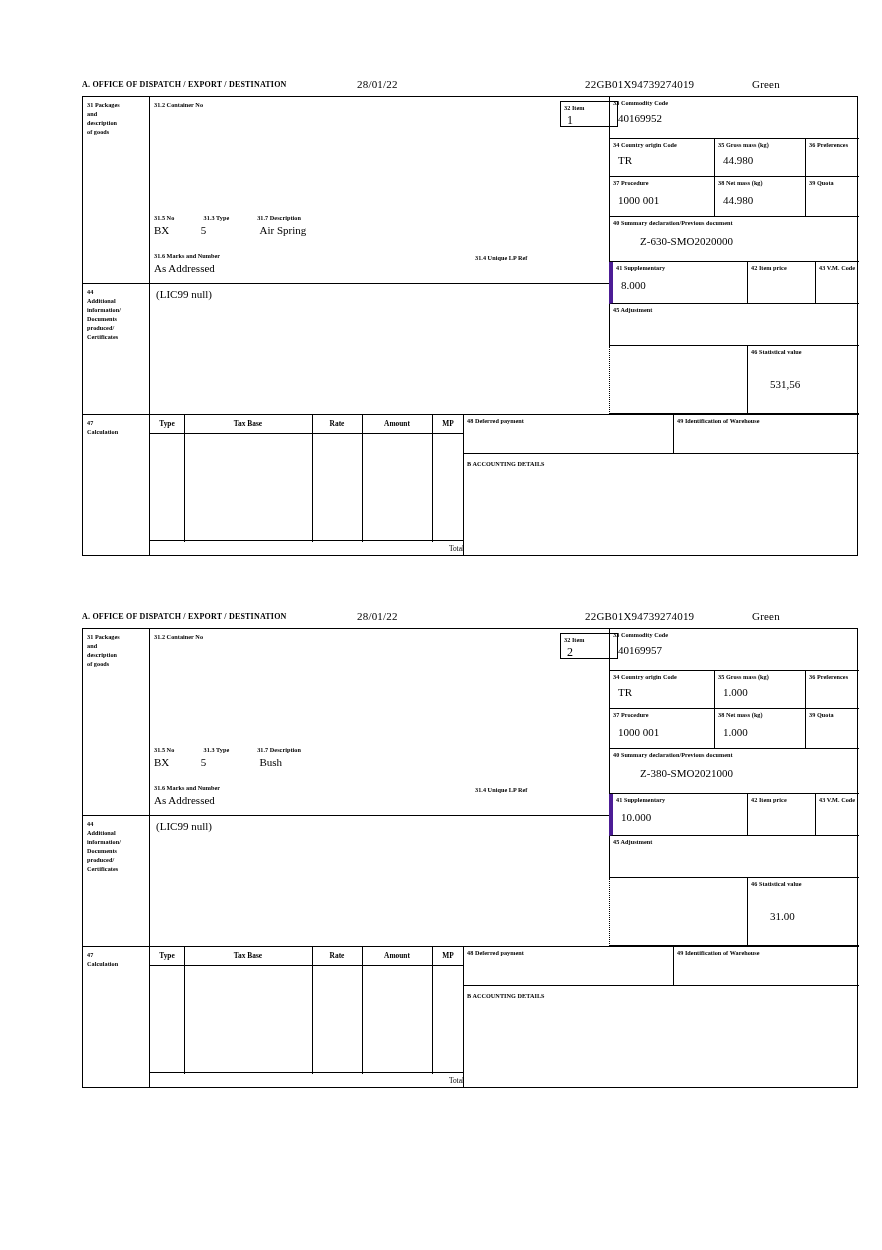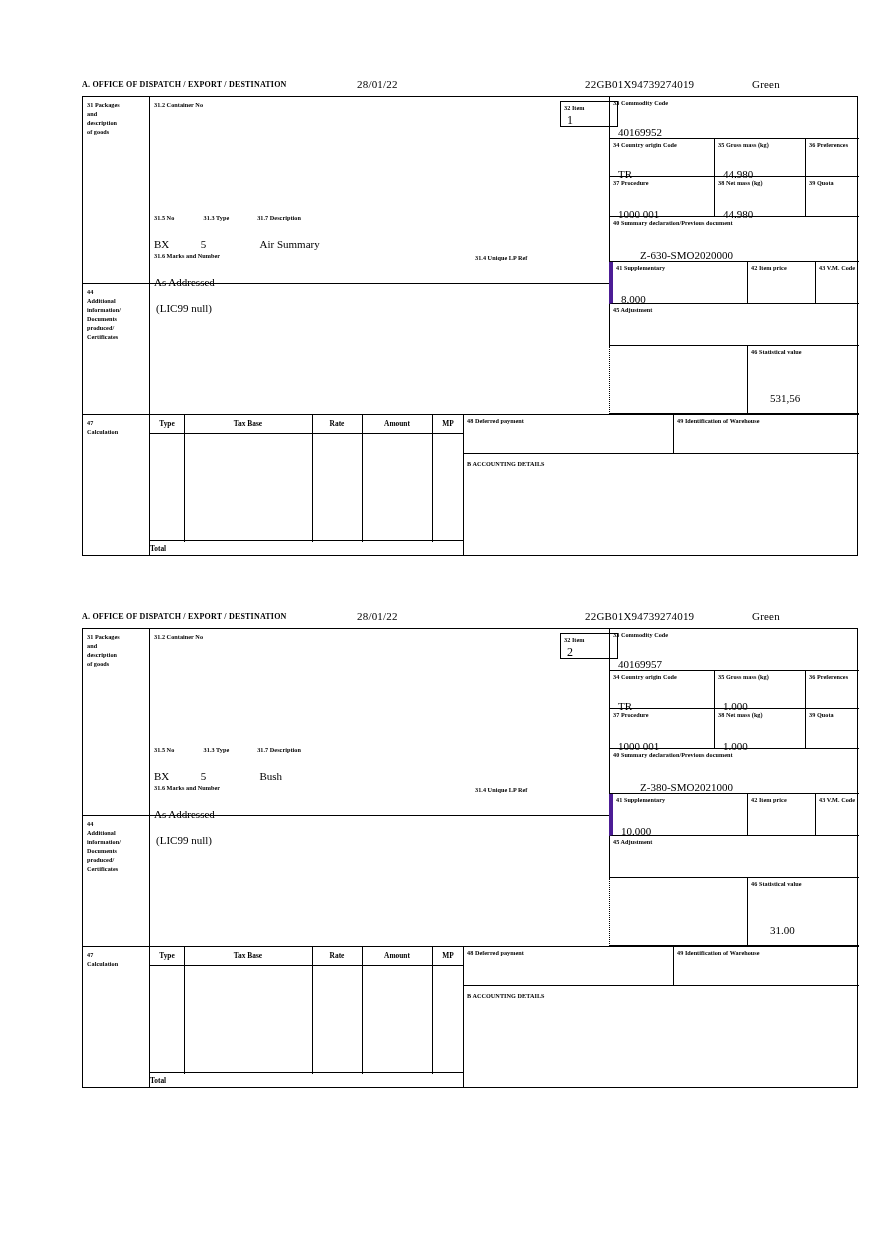--- a/index.html
+++ b/index.html
@@ -73,21 +73,20 @@
   }
   .lbl {
     font-size: 6.2px;
     font-weight: bold;
     line-height: 1.45;
     letter-spacing: .05px;
   }
   .val {
     font-size: 11px;
     line-height: 1.1;
-    margin-top: 14px;
   }
 
   
   .c31 { left: 0; top: 0; width: 66px; height: 186px; padding: 4px 3px 0 4px; }
   .c31goods { left: 66px; top: 0; width: 460px; height: 186px; border-left: 1px solid #000; }
   .c31-2 { position:absolute; left: 4px; top: 4px; }
   .c31-53 { position:absolute; left: 4px; top: 117px; }
   .c31-6 { position:absolute; left: 4px; top: 155px; }
   .c31-4 { position:absolute; left: 325px; top: 157px; }
 
@@ -114,21 +113,21 @@
   .c47 { left: 0; top: 317px; width: 66px; height: 142px; padding: 4px 3px 0 4px; border-top: 1px solid #000; }
   .calctable { left: 66px; top: 317px; width: 314px; height: 142px; border-left: 1px solid #000; border-top: 1px solid #000; }
   .c48 { left: 380px; top: 317px; width: 210px; height: 40px; border-left: 1px solid #000; border-top: 1px solid #000; border-bottom: 1px solid #000; }
   .c49 { left: 590px; top: 317px; width: 186px; height: 40px; border-left: 1px solid #000; border-top: 1px solid #000; border-bottom: 1px solid #000; }
   .cB { left: 380px; top: 357px; width: 396px; height: 102px; border-left: 1px solid #000; }
 
   
   .ct-head { position: absolute; left: 0; top: 0; width: 314px; height: 18px; border-bottom: 1px solid #000; }
   .ct-col { position: absolute; top: 0; height: 18px; font-size: 7.4px; font-weight: bold; text-align: center; line-height: 18px; }
   .ct-vline { position: absolute; top: 0; width: 0; border-left: 1px solid #000; }
-  .ct-total { position: absolute; left: 0; bottom: 0; width: 314px; height: 15px; border-top: 1px solid #000; font-size: 7.4px; font-weight: bold; text-align: left; line-height: 15px; }
+  .ct-total { position: absolute; left: 0; bottom: 0; width: 314px; height: 15px; border-top: 1px solid #000; font-size: 7.4px; font-weight: normal; text-align: right; line-height: 15px; }
   .v1 { position: absolute; left: 8px; top: 15px; }
   .item-num { position: absolute; left: 6px; top: 11px; font-size: 12px; }
   .lbl-tl { position: absolute; left: 3px; top: 2px; }
 </style>
 </head>
 <body>
 
 <div class="page">
 
   <div class="form form-1">
@@ -156,21 +155,21 @@
         </div>
         <div class="c31-53">
           <div class="lbl" style="position:relative">
             <span style="display:inline-block;width:48px">31.5 No</span>
             <span style="display:inline-block;width:52px">31.3 Type</span>
             <span style="display:inline-block">31.7 Description</span>
           </div>
           <div class="val" style="position:relative;top:1px">
             <span style="display:inline-block;width:44px">BX</span>
             <span style="display:inline-block;width:56px">5</span>
-            <span style="display:inline-block">Air Summary</span>
+            <span style="display:inline-block">Air Spring</span>
           </div>
         </div>
         <div class="c31-6">
           <div class="lbl">31.6 Marks and Number</div>
           <div class="val" style="position:relative;top:1px">As Addressed</div>
         </div>
         <div class="c31-4">
           <div class="lbl">31.4 Unique LP Ref</div>
           <div class="val"></div>
         </div>

